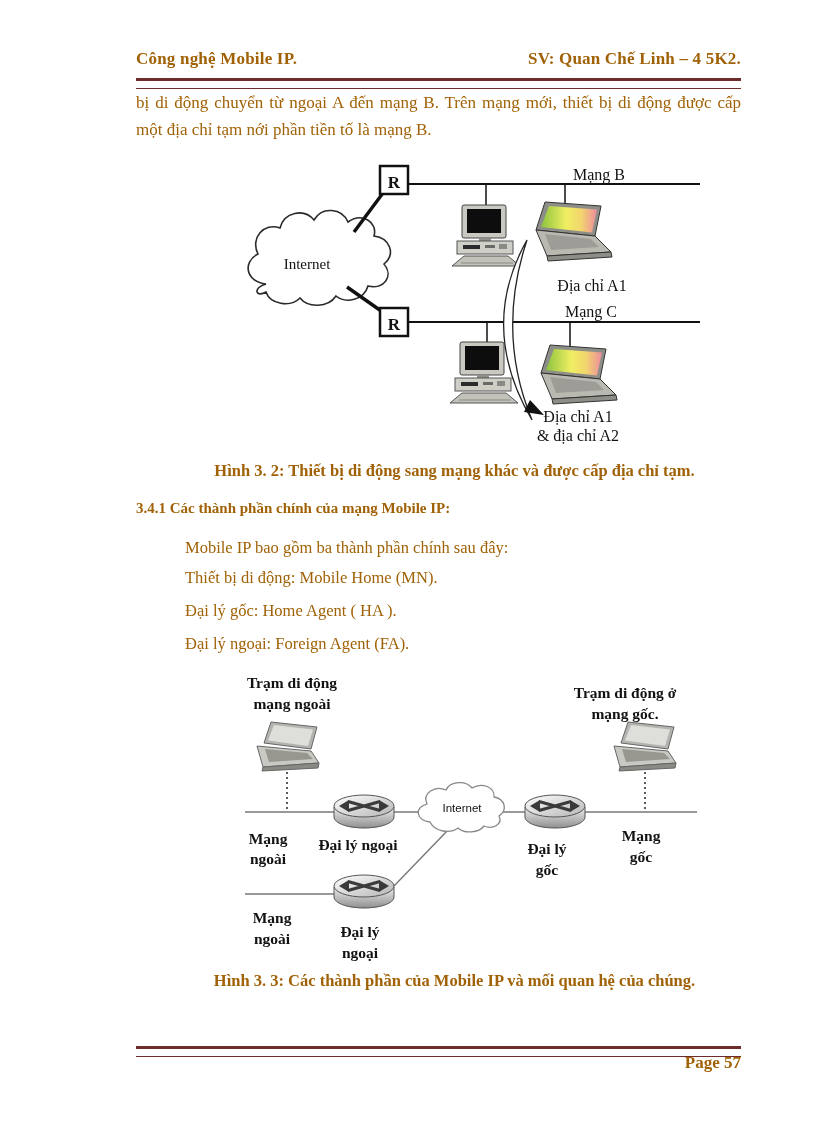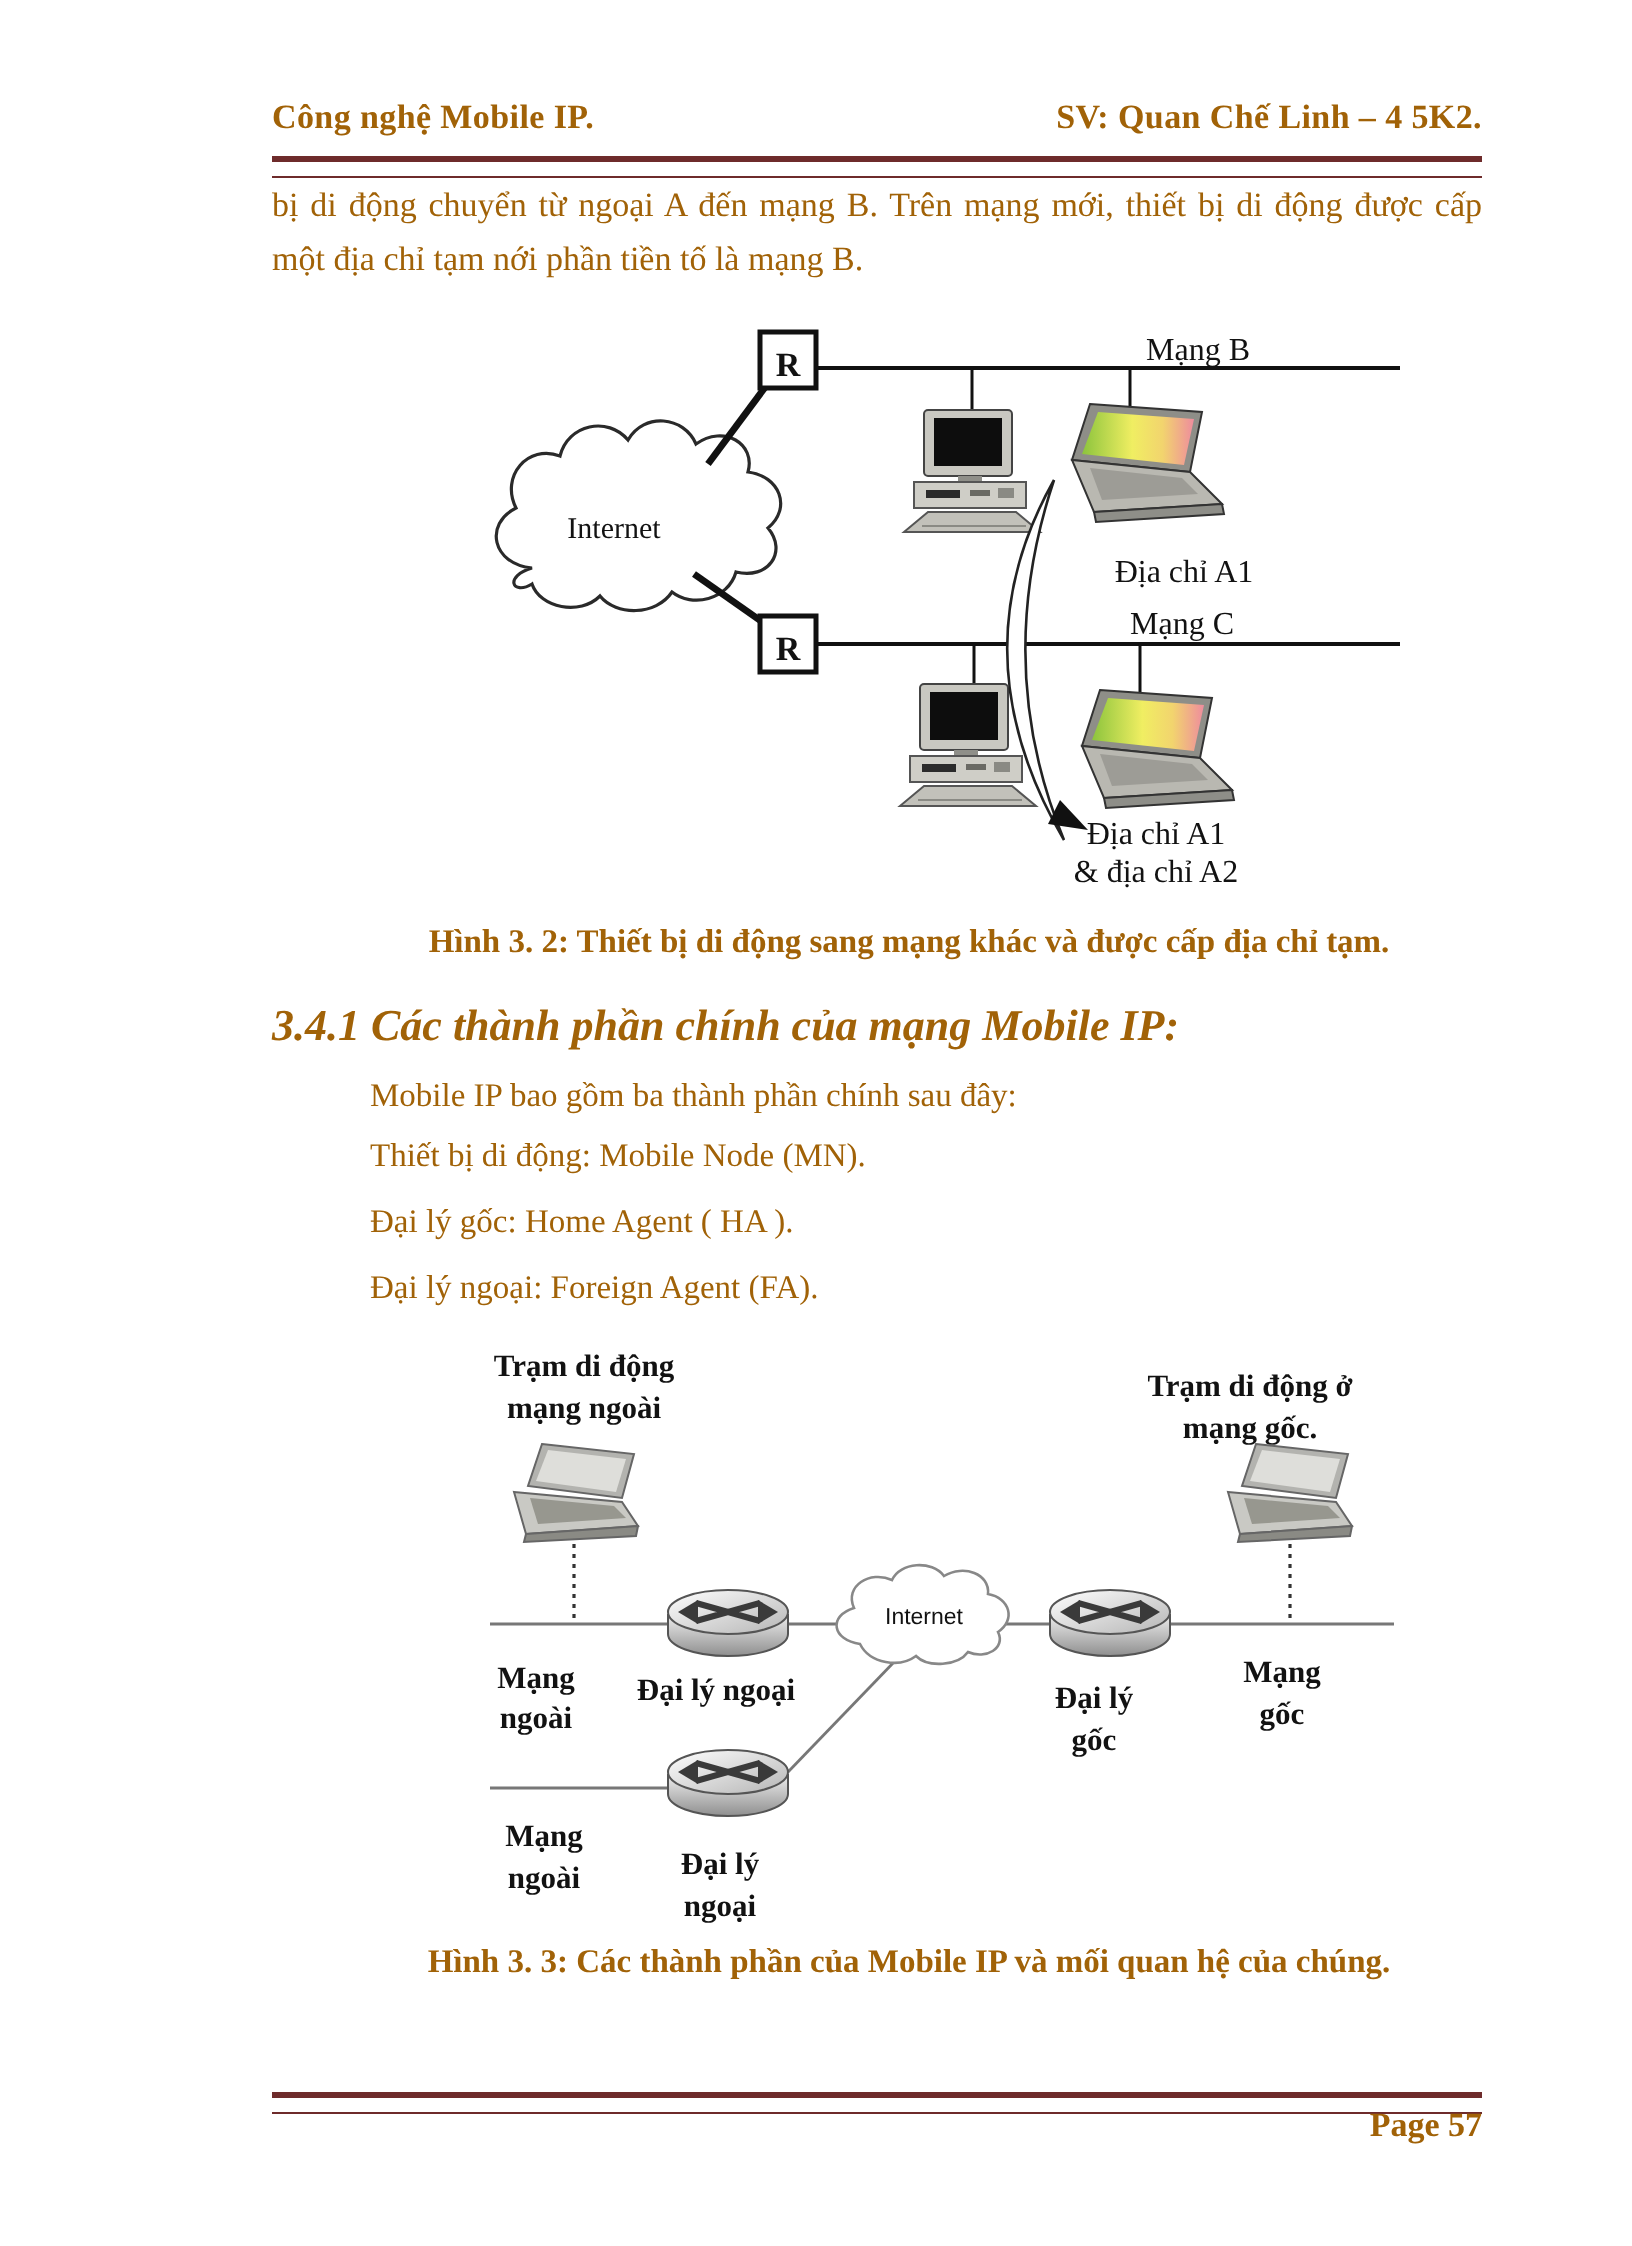--- a/index.html
+++ b/index.html
@@ -30,21 +30,21 @@
     font-size:17px;line-height:27px;text-align:justify;
   }
   .caption{
     left:152px;width:605px;text-align:center;
     font-weight:bold;font-size:16.5px;
   }
   .caption.c32{top:461px;}
   .caption.c33{top:971px;}
   .heading{
     left:136px;top:500px;width:605px;
-    font-weight:bold;font-size:22px;font-style:italic;
+    font-weight:bold;font-size:15px;
   }
   .bodyline{left:185px;font-size:16.5px;}
   .bl0{top:538px;text-align:center;}
   .bl1{top:568px;}
   .bl2{top:601px;}
   .bl3{top:634px;}
   .pageno{
     left:136px;top:1053px;width:605px;
     text-align:right;font-weight:bold;font-size:17px;
   }
@@ -168,21 +168,21 @@
 
     <text class="netlabel" x="592" y="141" text-anchor="middle">Địa chỉ A1</text>
     <text class="netlabel" x="578" y="272" text-anchor="middle">Địa chỉ A1</text>
     <text class="netlabel" x="578" y="291" text-anchor="middle">&amp; địa chỉ A2</text>
   </svg>
 
   <div class="abs caption c32">Hình 3. 2: Thiết bị di động sang mạng khác và được cấp địa chỉ tạm.</div>
 
   <div class="abs heading">3.4.1 Các thành phần chính của mạng Mobile IP:</div>
   <div class="abs bodyline bl0">Mobile IP bao gồm ba thành phần chính sau đây:</div>
-  <div class="abs bodyline bl1">Thiết bị di động: Mobile Node (MN).</div>
+  <div class="abs bodyline bl1">Thiết bị di động: Mobile Home (MN).</div>
   <div class="abs bodyline bl2">Đại lý gốc: Home Agent ( HA ).</div>
   <div class="abs bodyline bl3">Đại lý ngoại: Foreign Agent (FA).</div>
 
   <svg class="abs" style="left:0;top:660px;" width="816" height="310" viewBox="0 0 816 310">
 
     <text class="boldlabel" x="292" y="28" text-anchor="middle">Trạm di động</text>
     <text class="boldlabel" x="292" y="49" text-anchor="middle">mạng ngoài</text>
     <text class="boldlabel" x="625" y="38" text-anchor="middle">Trạm di động ở</text>
     <text class="boldlabel" x="625" y="59" text-anchor="middle">mạng gốc.</text>
 

